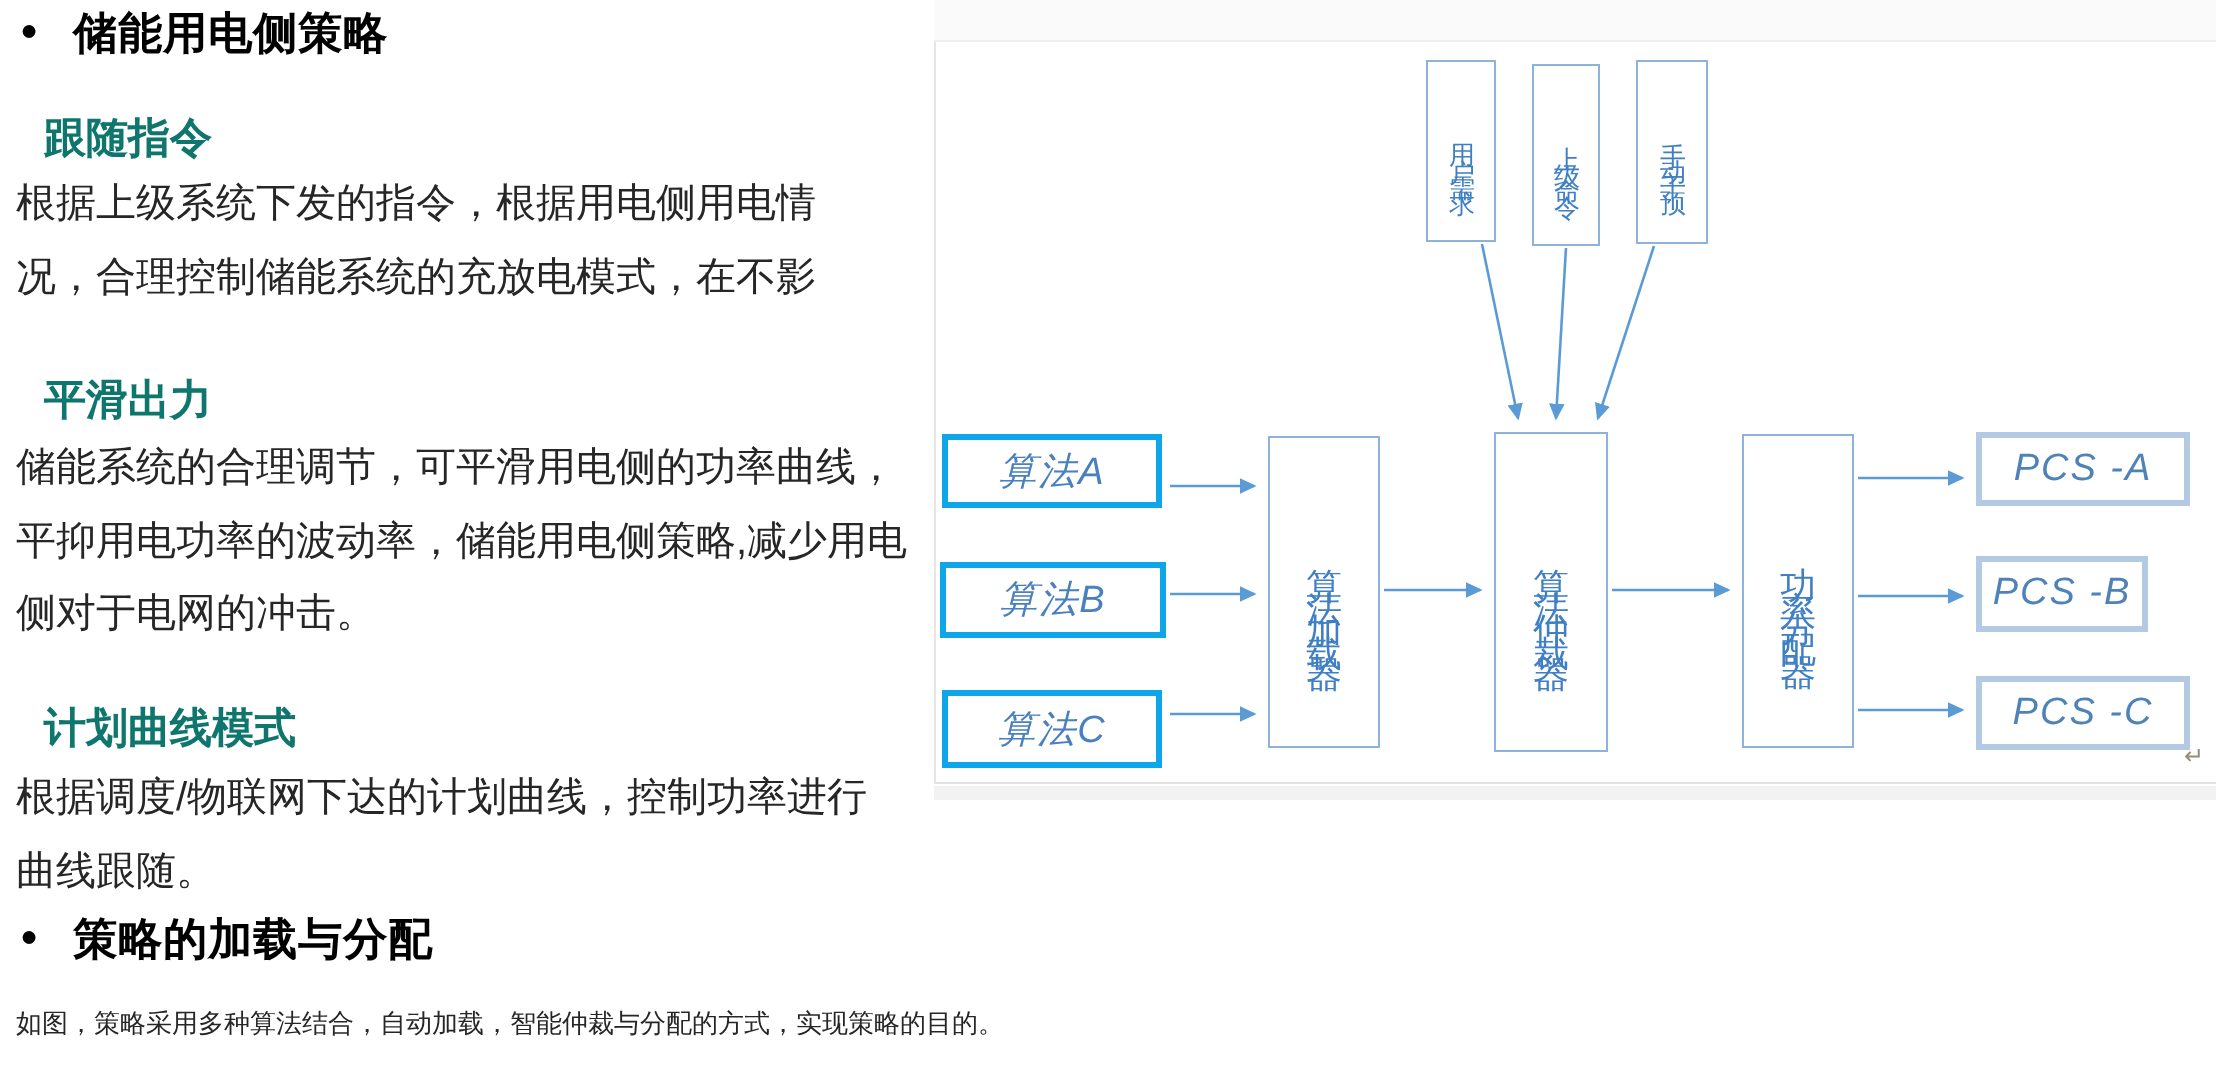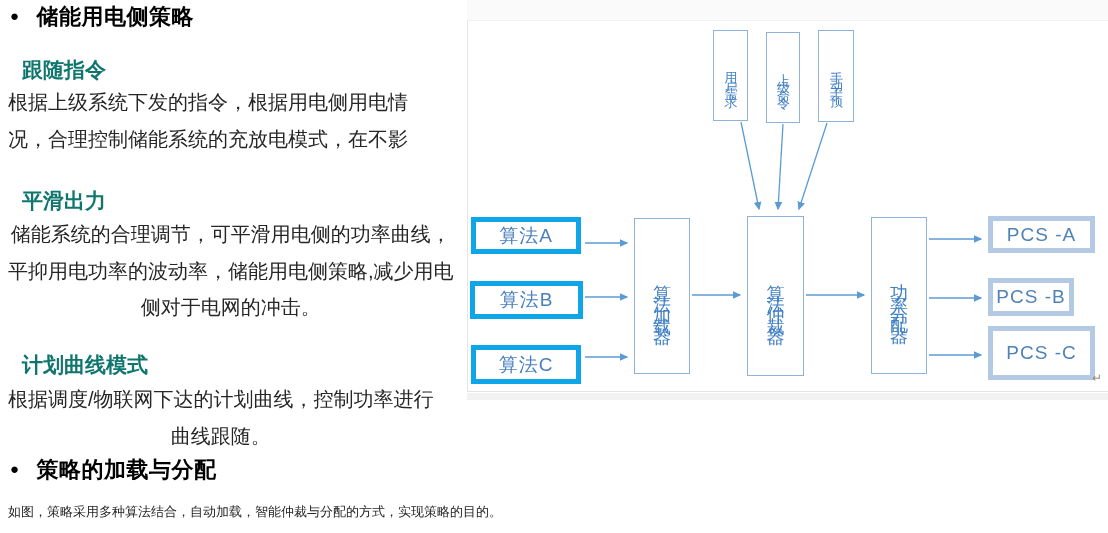--- a/index.html
+++ b/index.html
@@ -8,31 +8,31 @@
 
   .page { position: absolute; inset: 0; background: #ffffff; }
 
   
   .left-col { position: absolute; left: 8px; top: 0; width: 470px; height: 533px; }
   .h1 { position: absolute; left: 2px; display: flex; align-items: center; gap: 17px;
         font-size: 22px; font-weight: 700; color: #000; line-height: 28px; letter-spacing: 0.5px; }
   .h1 .bullet { font-size: 15px; line-height: 28px; transform: translateY(-1px); }
   .sub { position: absolute; left: 14px; font-size: 21px; font-weight: 700; color: #0f766e; line-height: 26px; }
   .body-block { position: absolute; left: 0; font-size: 20px; color: #262626; }
-  .body-block .ln { line-height: 36.5px; white-space: nowrap; text-align: center; }
+  .body-block .ln { line-height: 36.5px; white-space: nowrap; }
 
   
   .diagram { position: absolute; left: 467px; top: 20px; width: 641px; height: 372px;
              background: #ffffff; border-left: 1px solid #e6e6e8; border-top: 1px solid #f0f0f2;
              border-bottom: 1px solid #e2e2e4; }
   .diagram-strip { position: absolute; left: 467px; top: 393px; width: 641px; height: 7px; background: #f2f2f3; }
   .top-tint { position: absolute; left: 467px; top: 0; width: 641px; height: 20px; background: #fafafa; }
 
   .dbox { position: absolute; background: #ffffff; display: flex; align-items: center; justify-content: center; }
-  .dbox.h { border: 5px solid #0ea5e9; color: #4a80bf; font-size: 19px; letter-spacing: 1px; }
+  .dbox.h { border: 3px solid #0ea5e9; color: #4a80bf; font-size: 19px; letter-spacing: 1px; font-style: italic; }
   .dbox.v { border: 1px solid #8fb2da; color: #3f7fc4; }
   .vtext { writing-mode: vertical-lr; text-orientation: upright; }
   .src  { font-size: 13px; }
   .src .vtext  { letter-spacing: 8px; padding-top: 2px; }
   .tall { font-size: 18px; }
   .tall .vtext { letter-spacing: 11px; padding-top: 2px; }
   .pcs { border-color: #b3c9e4 !important; color: #4f83b8 !important; font-size: 19px; letter-spacing: 0.5px; text-align: right; }
 
   .arrows { position: absolute; inset: 0; width: 641px; height: 372px; }
 
@@ -132,21 +132,21 @@
     <div class="dbox v tall" style="left:403px;top:196px;width:56px;height:157px">
       <span class="vtext">功率分配器</span>
     </div>
 
     <div class="dbox h pcs" style="left:520px;top:195px;width:107px;height:37px">
       <span>PCS -A</span>
     </div>
     <div class="dbox h pcs" style="left:520px;top:257px;width:86px;height:38px">
       <span>PCS -B</span>
     </div>
-    <div class="dbox h pcs" style="left:520px;top:305px;width:107px;height:54px">
+    <div class="dbox h pcs" style="left:520px;top:317px;width:107px;height:37px">
       <span>PCS -C</span>
     </div>
 
     <span class="return-mark">↵</span>
   </div>
   <div class="diagram-strip"></div>
 
 </div>
 
 </body></html>

